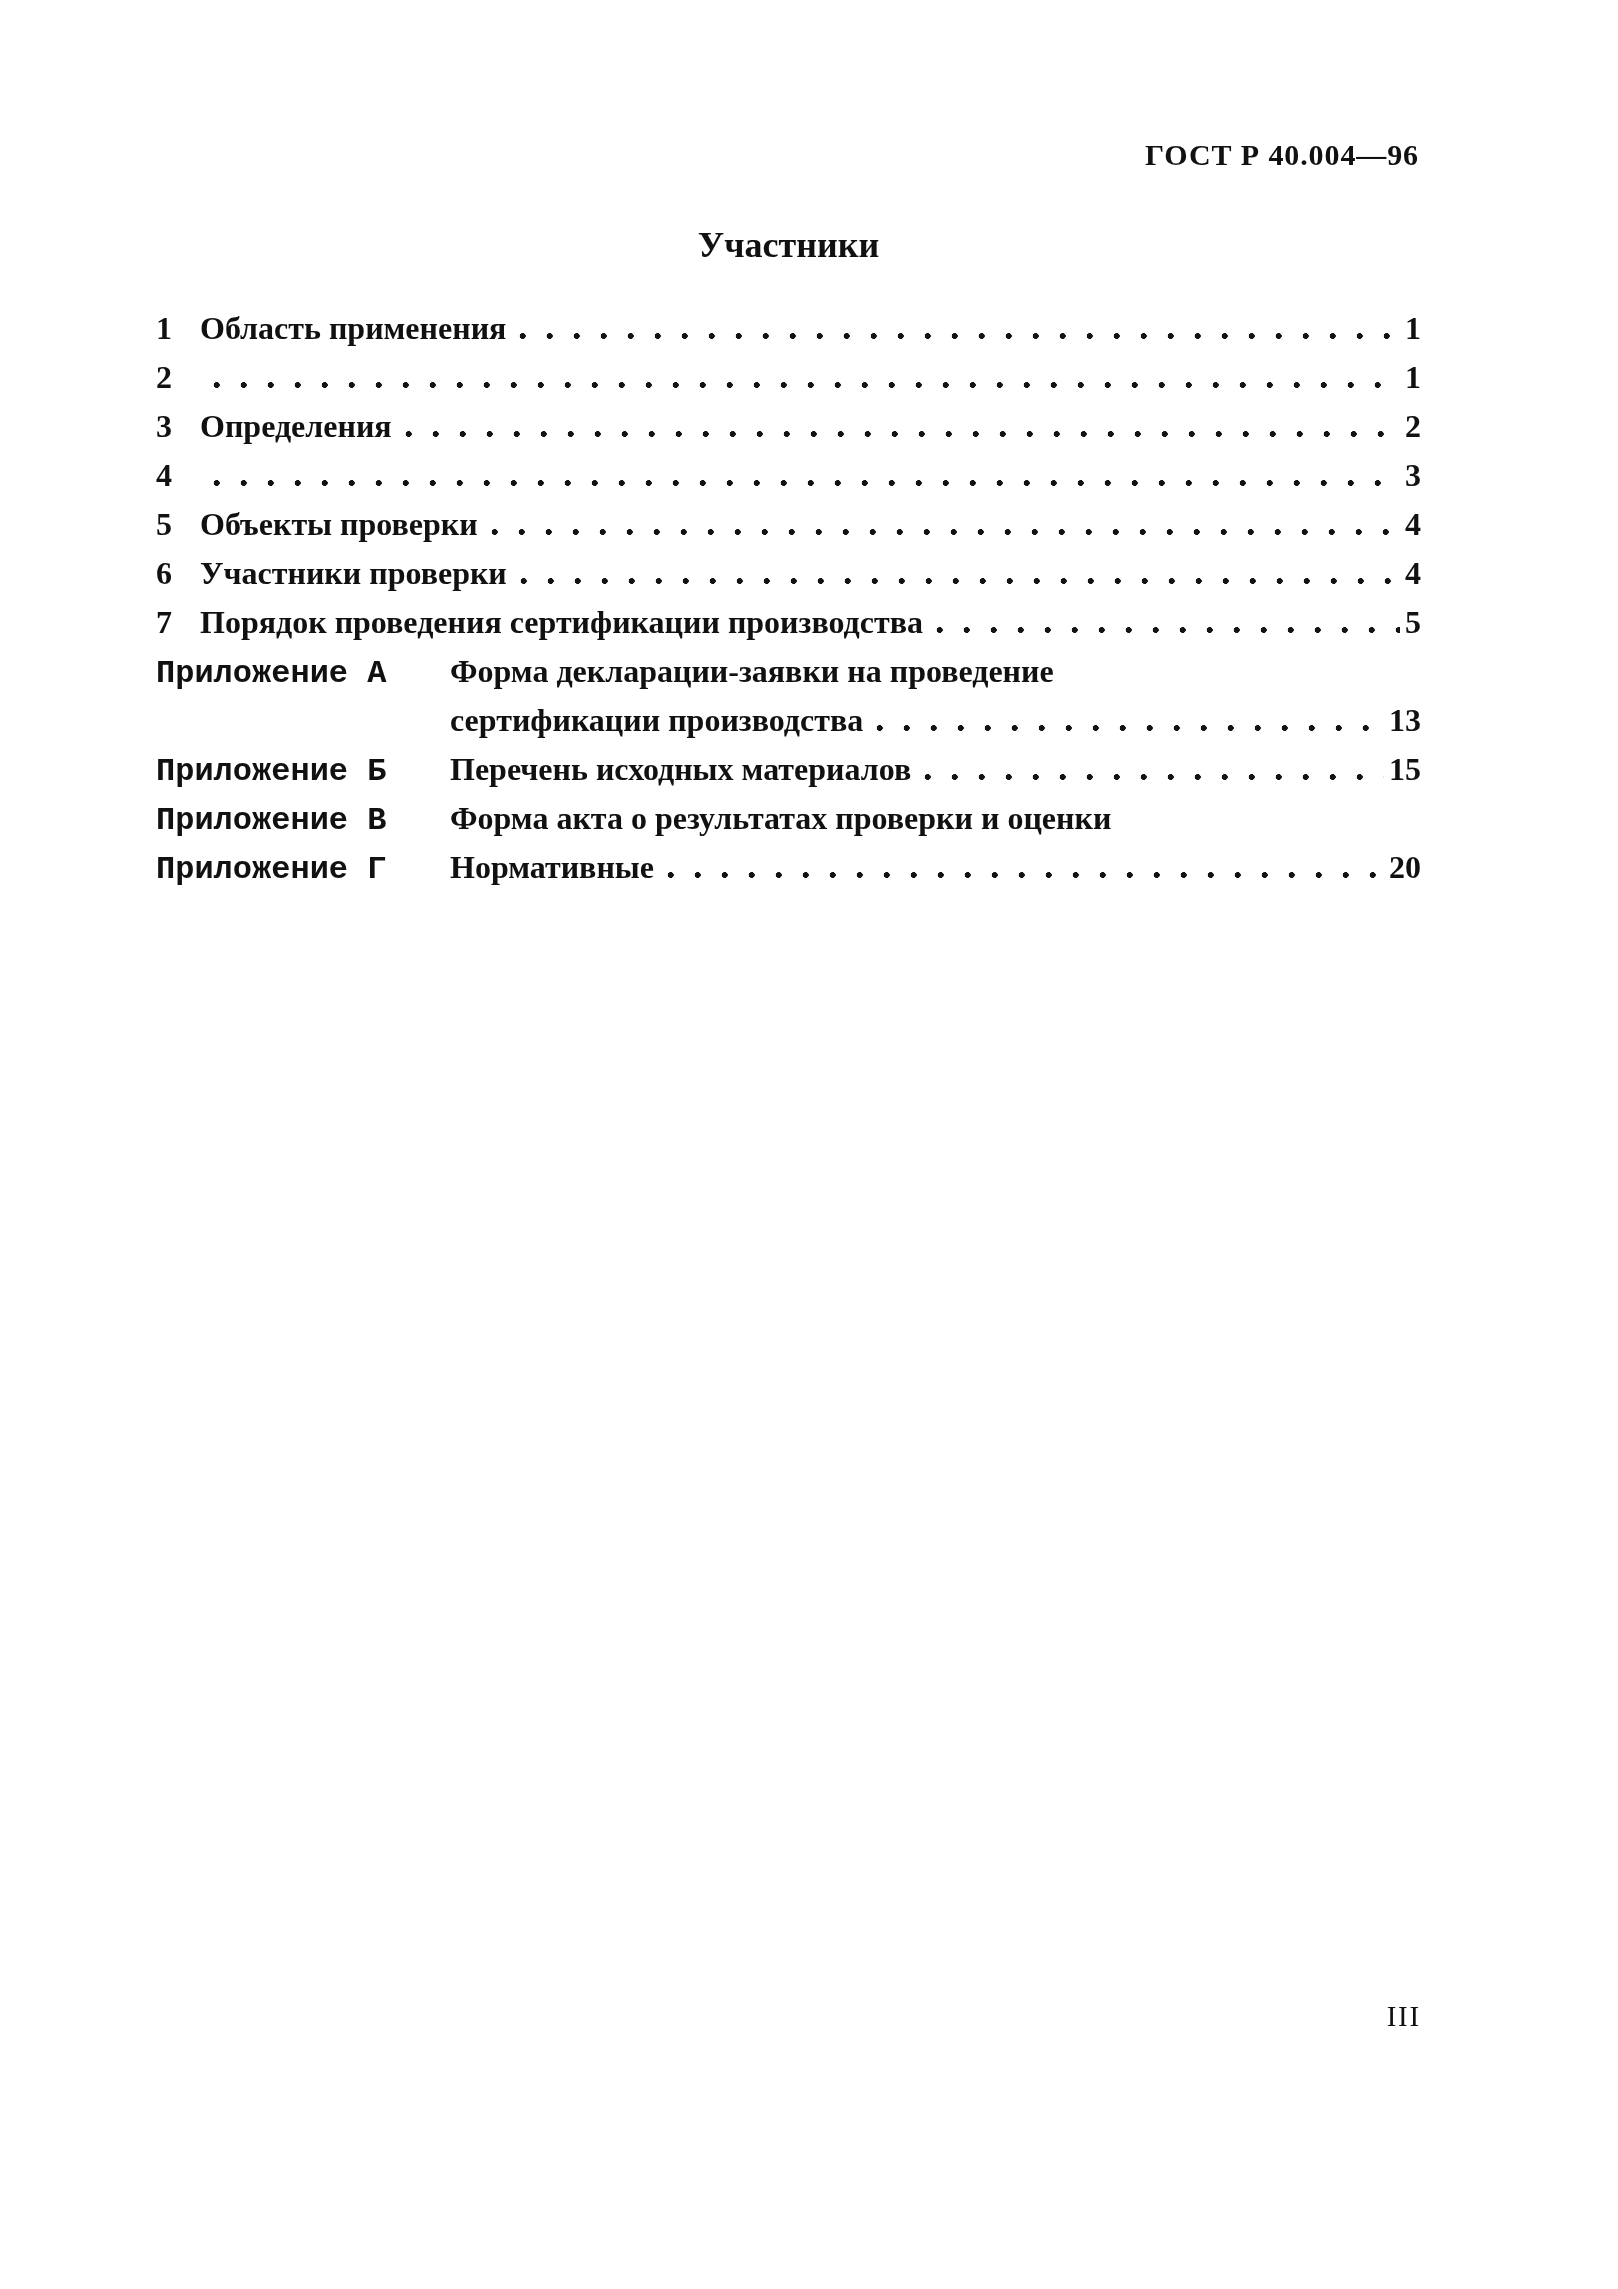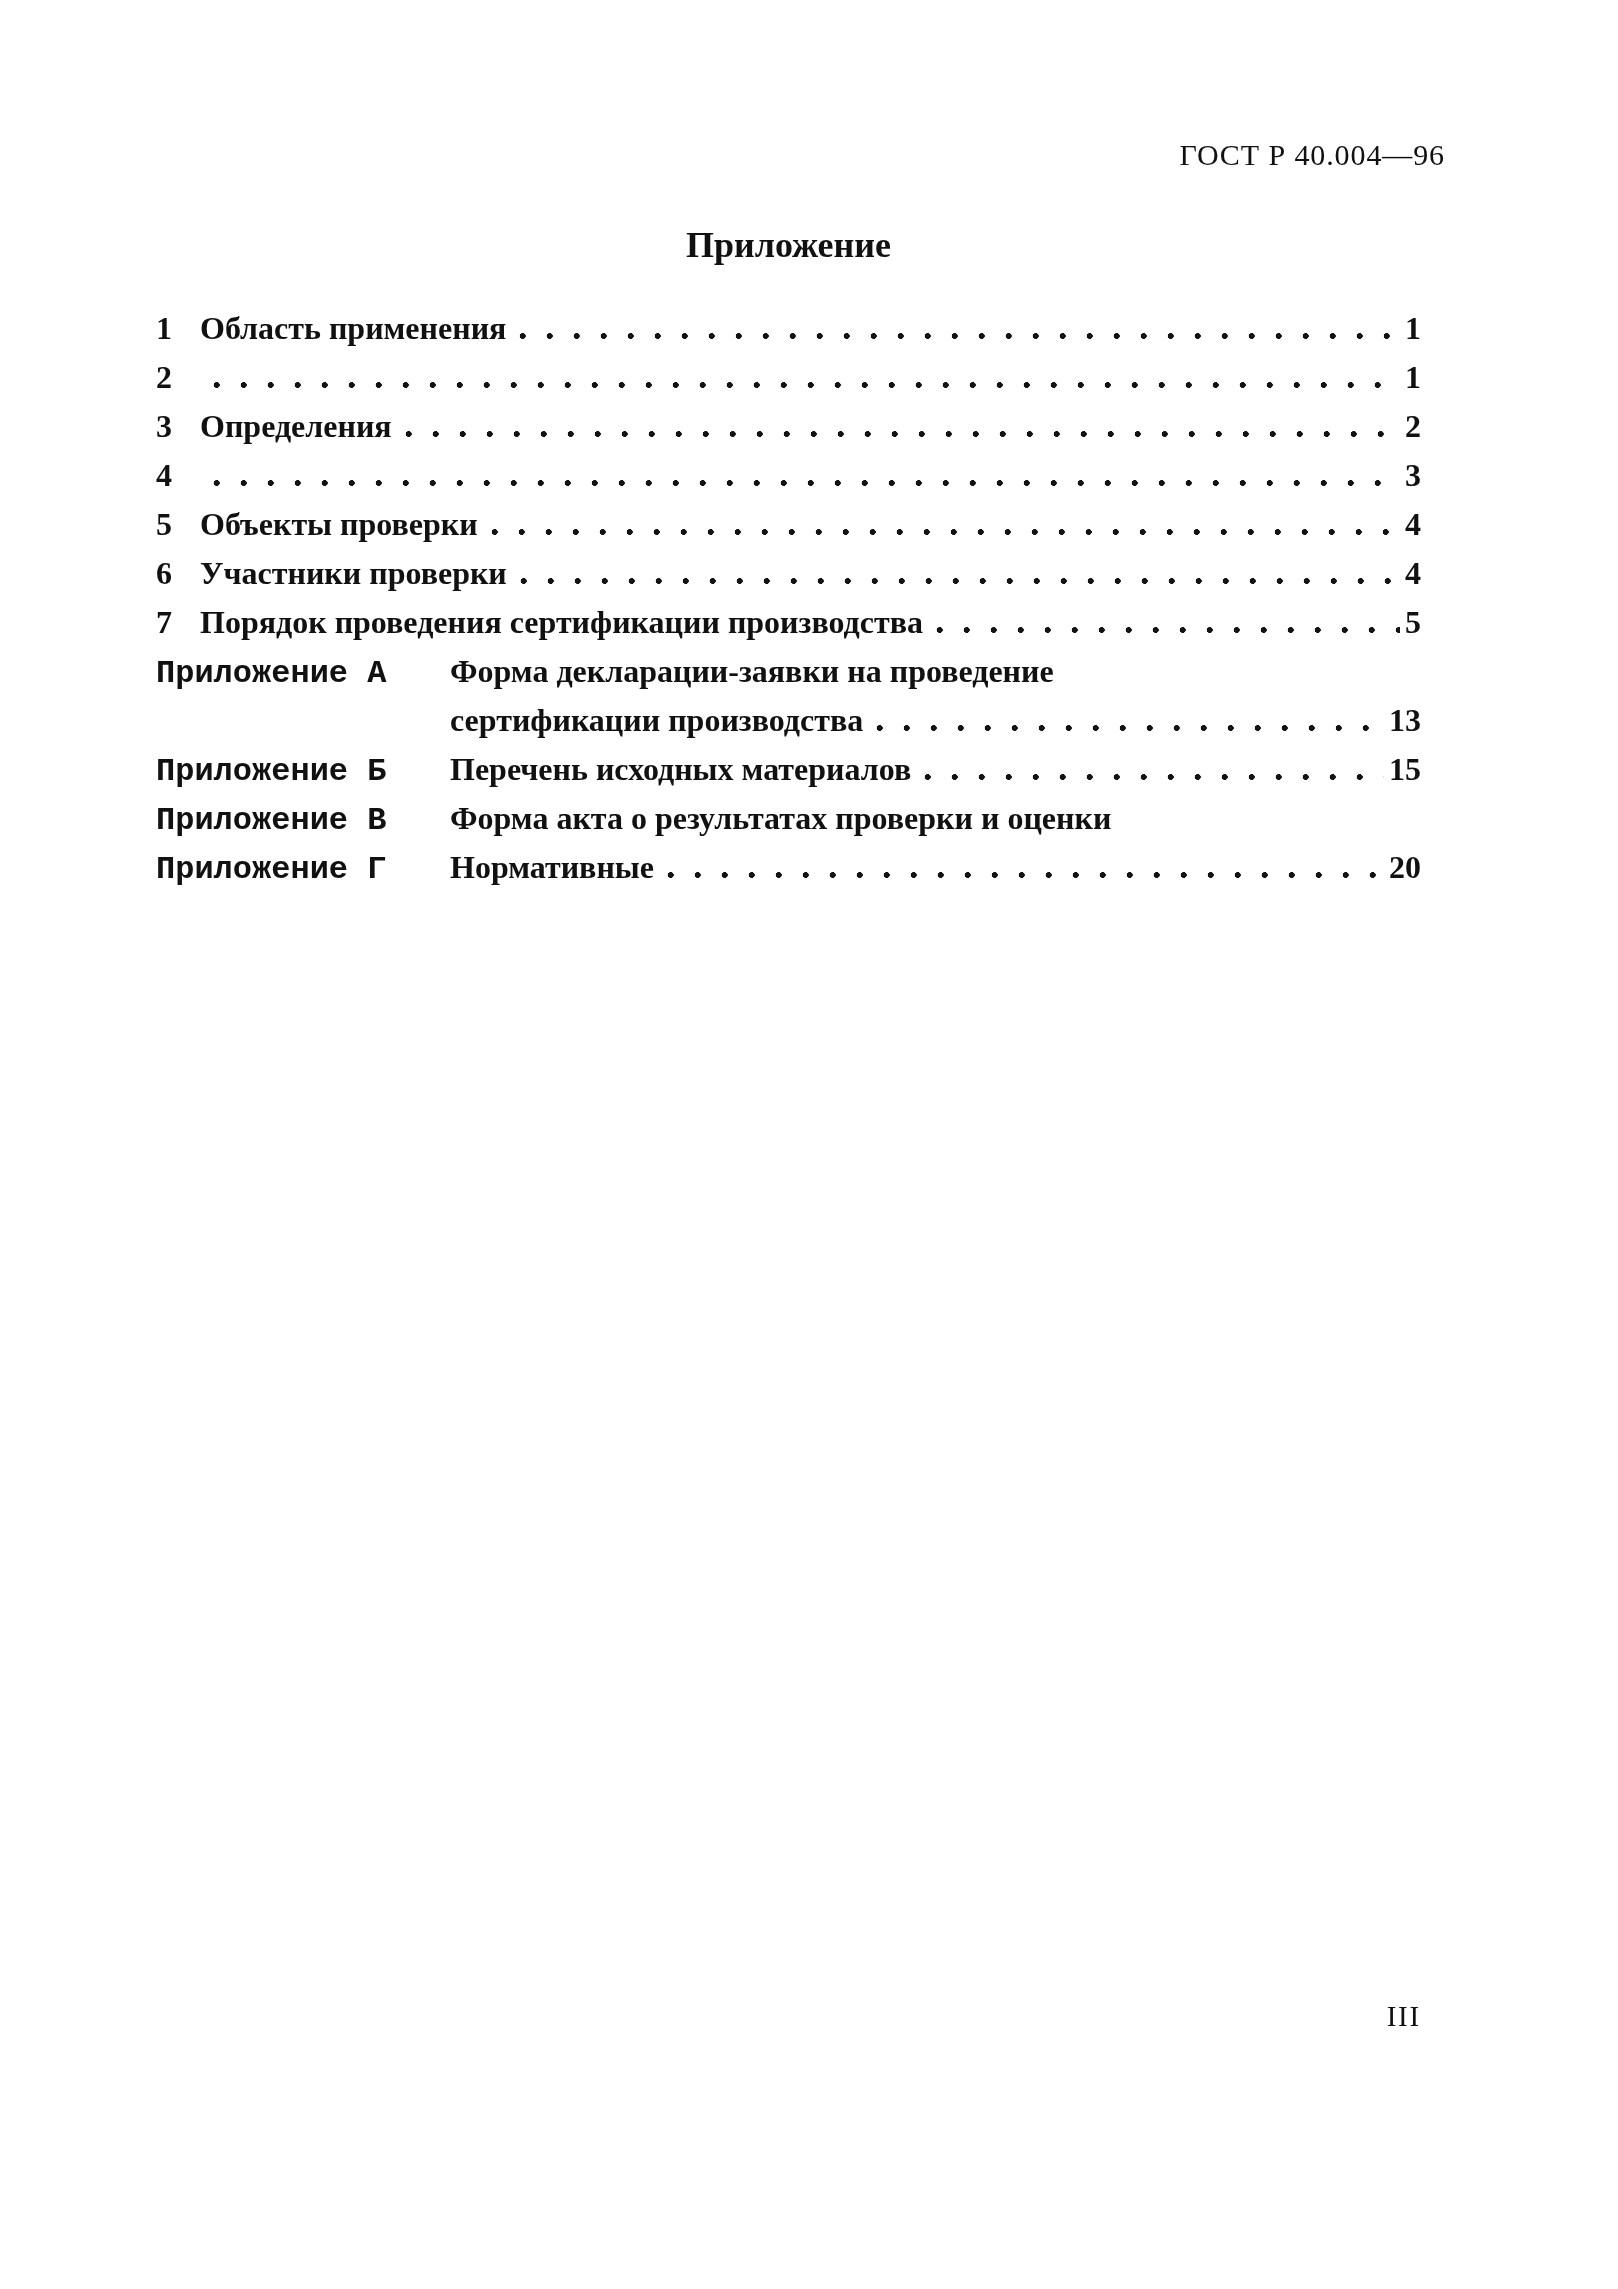--- a/index.html
+++ b/index.html
@@ -6,22 +6,22 @@
   body {
     width: 1618px; height: 2289px;
     background: #ffffff;
     position: relative;
     font-family: "Liberation Serif", "DejaVu Serif", serif;
     color: #111111;
     overflow: hidden;
   }
   .doc-code {
     position: absolute;
-    top: 138px; right: 173px;
-    font-size: 30px; font-weight: normal;
+    top: 138px; right: 199px;
+    font-size: 30px; font-weight: bold;
     letter-spacing: 0.9px;
     white-space: nowrap;
   }
   .heading {
     position: absolute;
     top: 224px; left: 156px; width: 1265px;
     text-align: center;
     font-size: 36px; font-weight: bold;
   }
   .toc {
@@ -55,21 +55,21 @@
     top: 2000px; right: 197px;
     font-size: 29px; font-weight: normal;
     letter-spacing: 1.8px;
   }
 </style>
 </head>
 <body>
 
 <div class="doc-code">ГОСТ Р 40.004—96</div>
 
-<div class="heading">Приложение</div>
+<div class="heading">Участники</div>
 
 <div class="toc">
 
   <div class="row">
     <span class="num">1</span>
     <span class="txt">Область применения</span>
     <span class="leader"></span>
     <span class="pg">1</span>
   </div>
 

